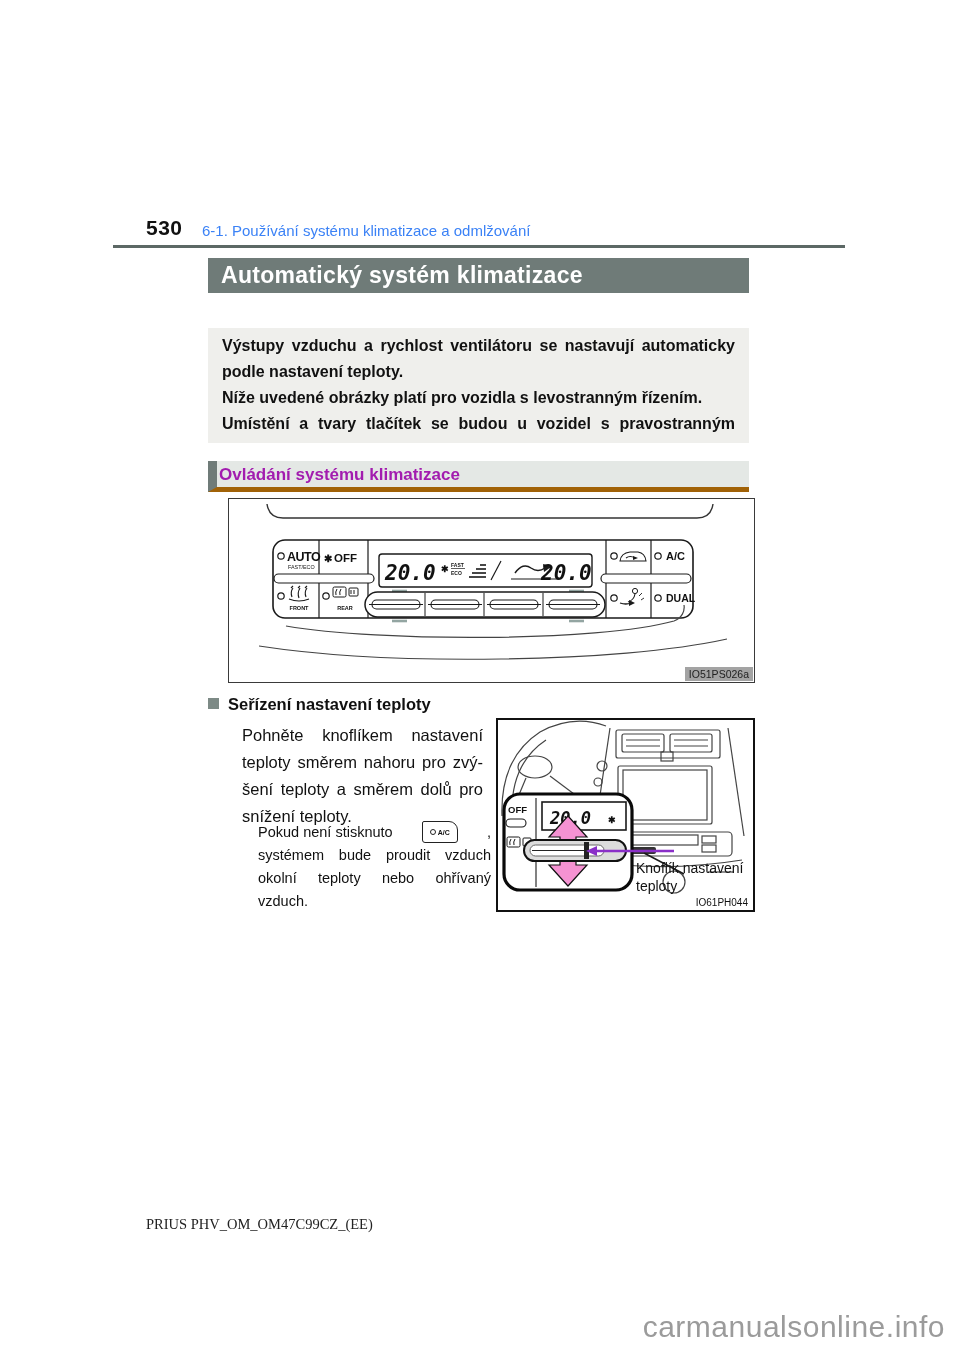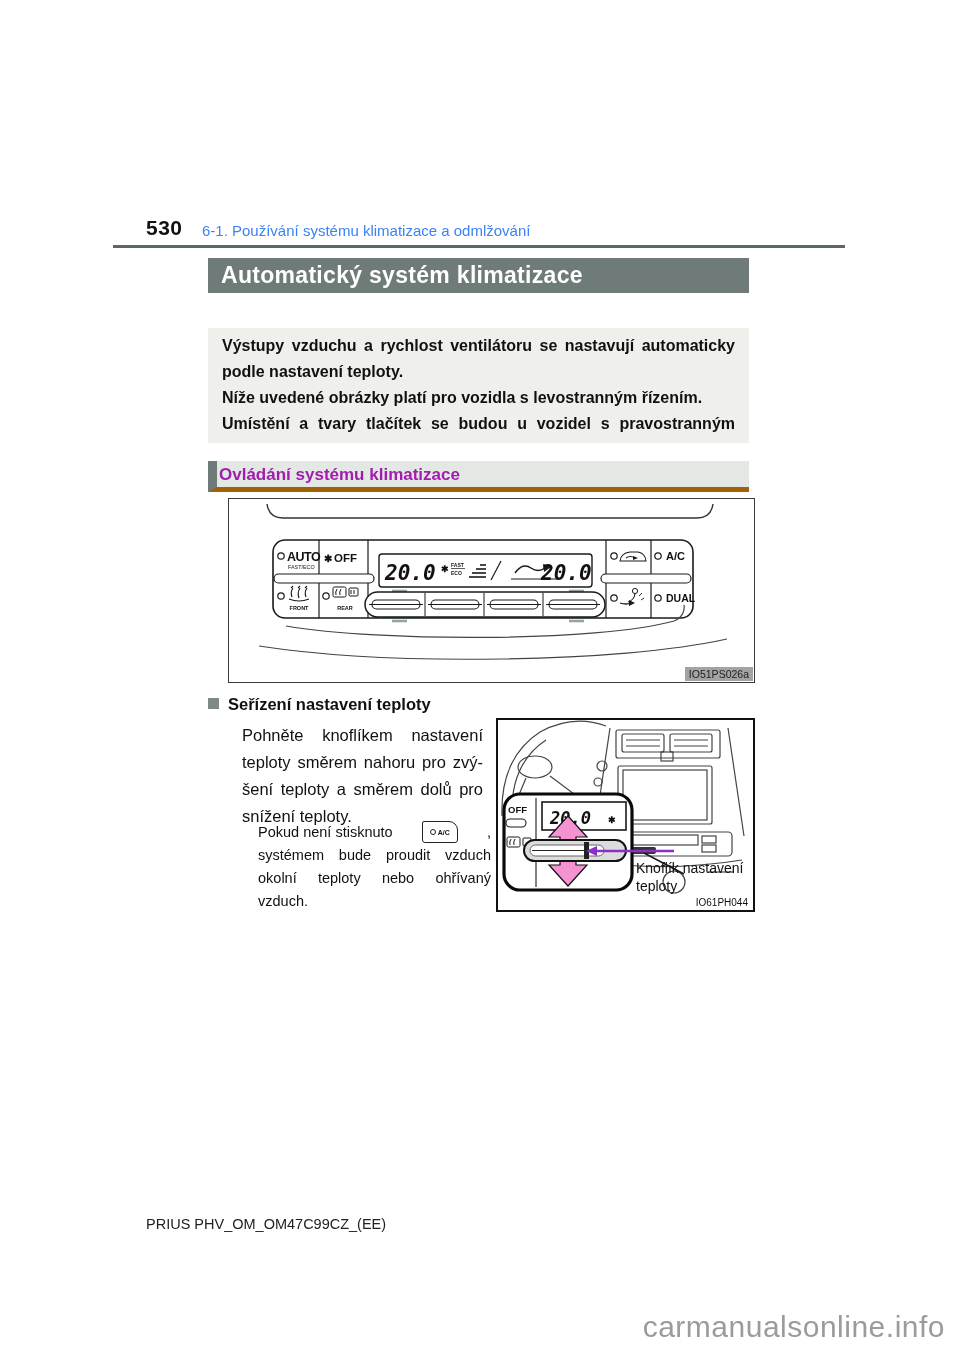--- a/index.html
+++ b/index.html
@@ -55,21 +55,21 @@
   .note-first .txt{font-size:14.5px;}
   .acbtn{
     display:inline-flex;align-items:center;justify-content:center;
     width:34px;height:20px;border:1.3px solid #222;border-radius:2px 9px 3px 3px;
     font-size:7px;font-weight:bold;gap:2px;background:#fff;
   }
   .acbtn .dot{
     display:inline-block;width:4px;height:4px;border:1px solid #222;border-radius:50%;
   }
   
-  .footer{left:146px;top:1216px;font-size:14.5px;color:#222;}
+  .footer{left:146px;top:1216px;font-size:14.5px;color:#222;font-family:Liberation Serif, serif;}
   .watermark{
     right:15px;top:1310px;width:500px;text-align:right;
     font-size:30px;color:#9b9b9b;letter-spacing:0.5px;
   }
   svg text{font-family:"Liberation Sans", sans-serif;fill:#111;}
   .seg7{font-family:"DejaVu Sans Mono", monospace;font-style:italic;font-weight:bold;}
 </style>
 </head>
 <body>
 

